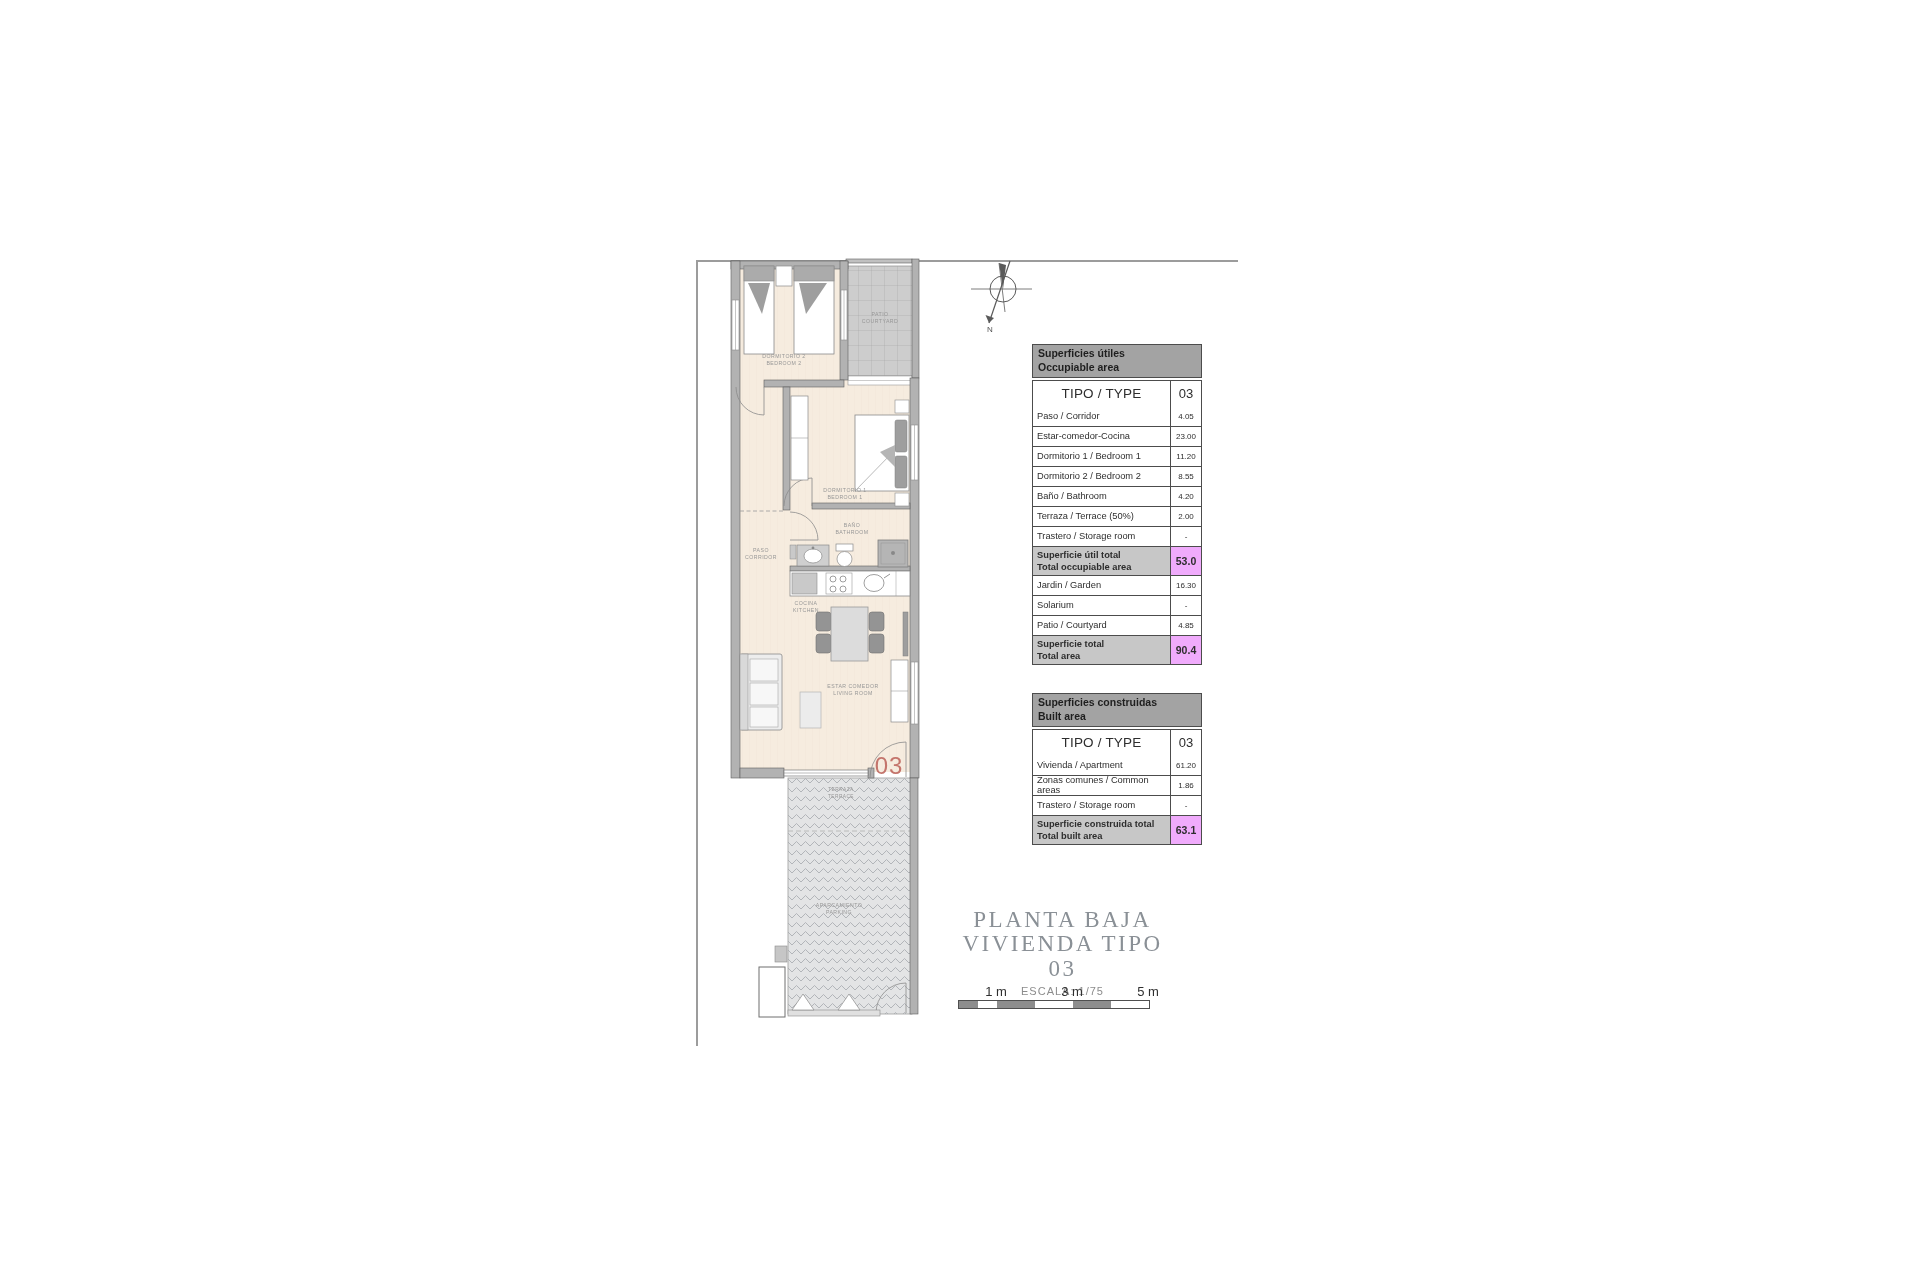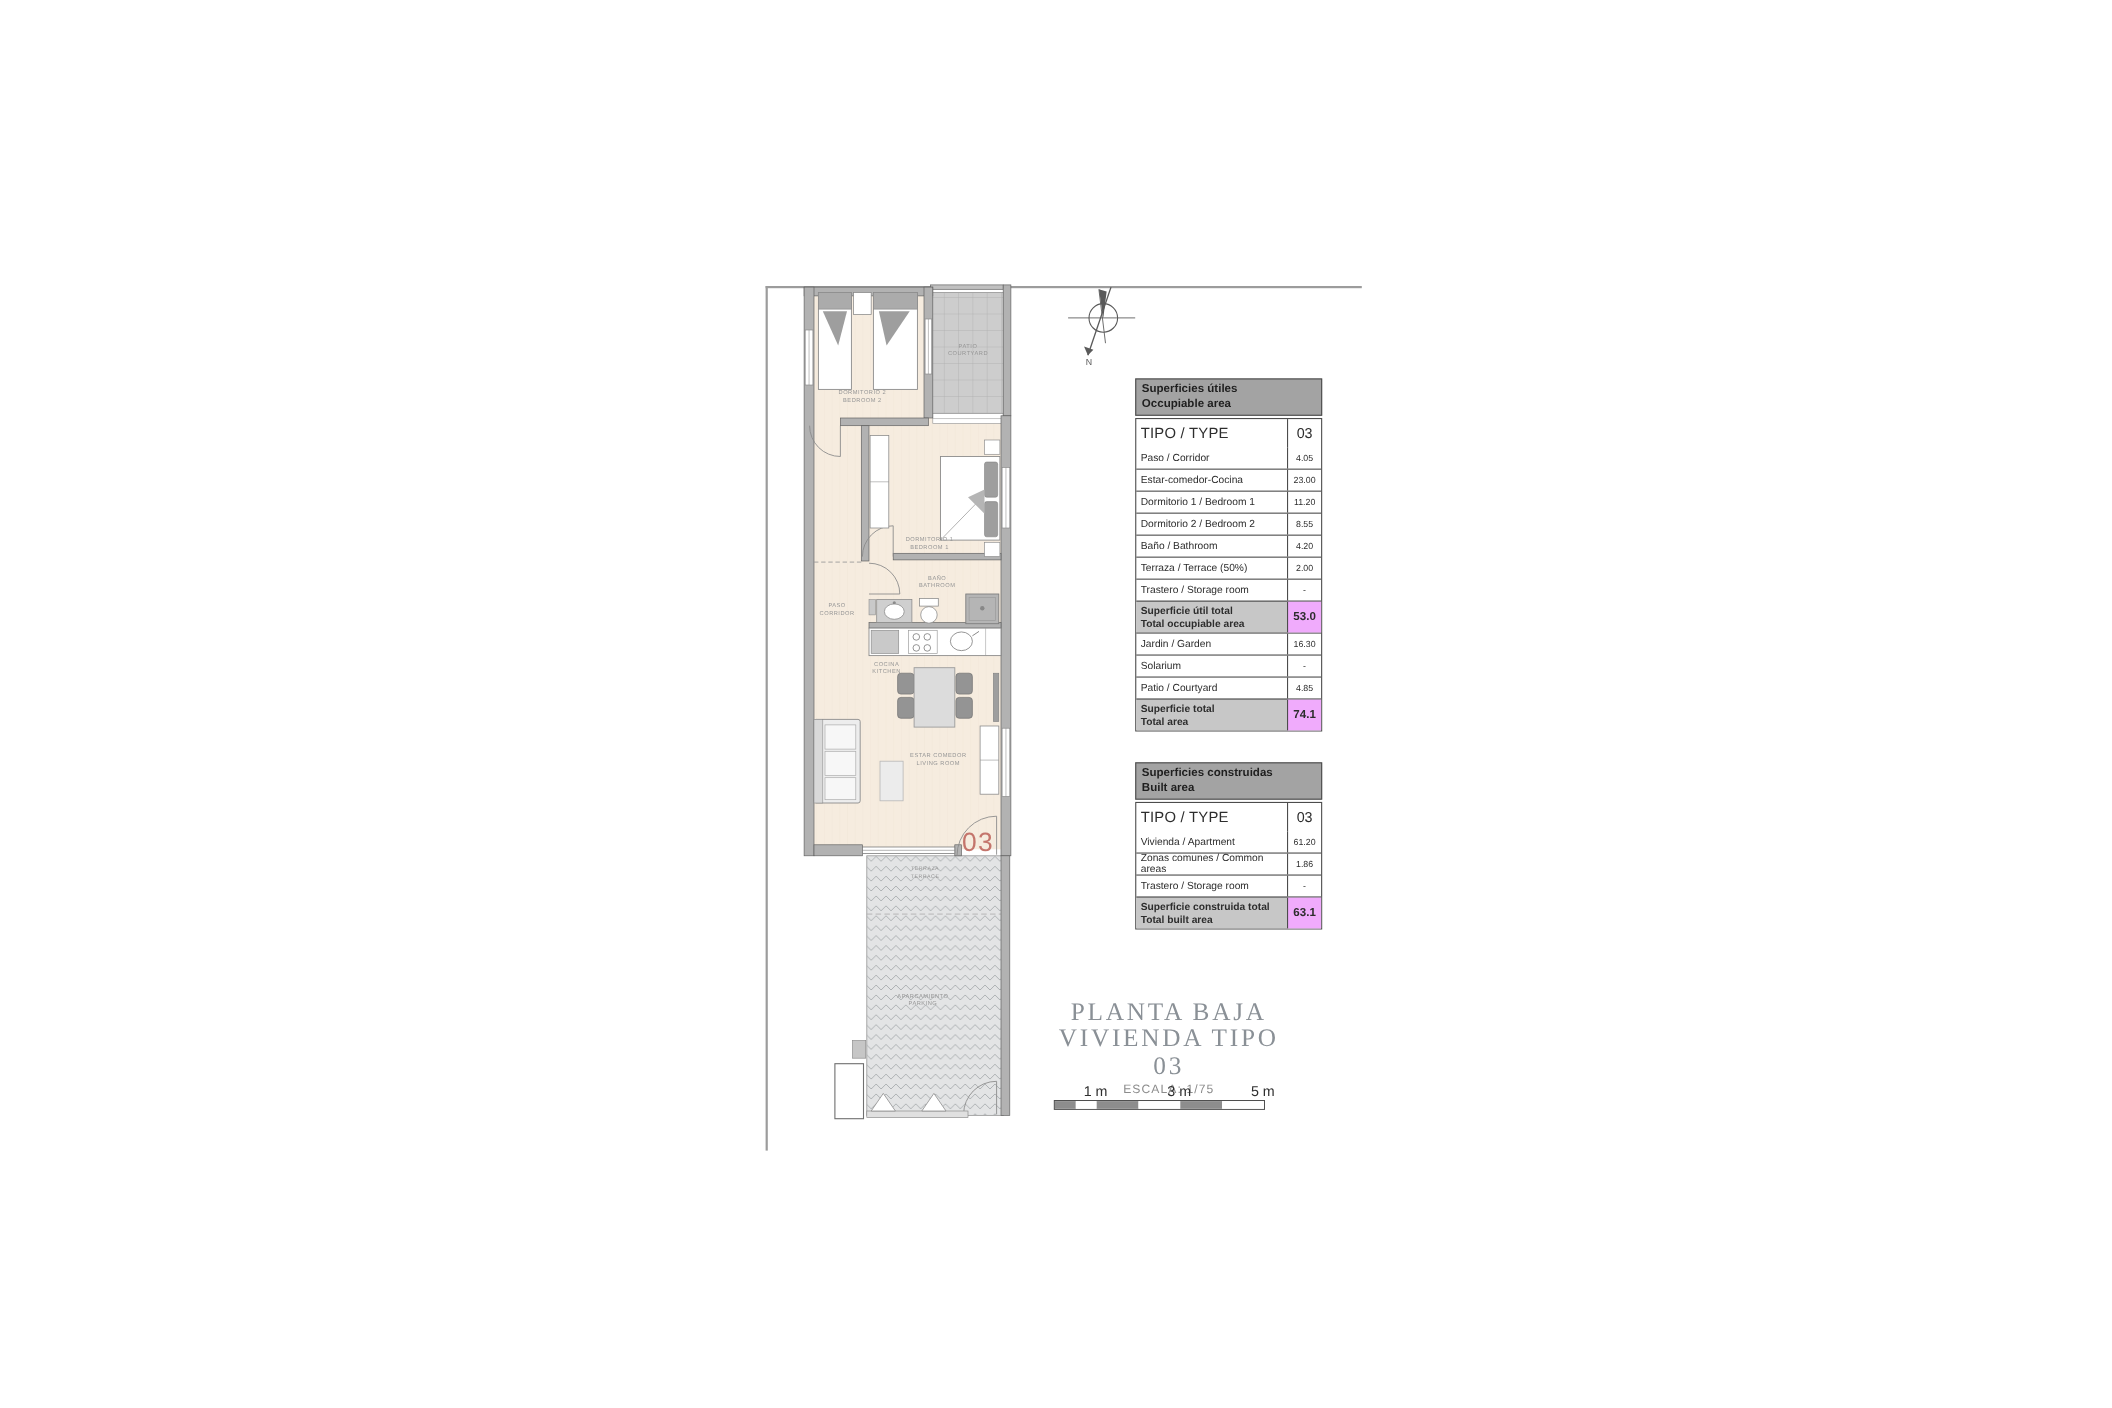--- a/index.html
+++ b/index.html
@@ -26,21 +26,21 @@
   .tbl-header{background:#a3a3a3;border:1px solid #4c4c4c;font-weight:bold;
               font-size:10.5px;line-height:1.32;padding:2px 5px;color:#1f1f1f;}
   .tbl-grid{margin-top:2px;border:1px solid #4c4c4c;background:#fff;}
   .tbl-row{display:flex;align-items:stretch;border-top:1px solid #4c4c4c;}
   .tbl-row:first-child{border-top:none;}
   .tbl-row .lbl{flex:1;padding:1px 4px;font-size:9.3px;display:flex;
                 flex-direction:column;justify-content:center;}
   .tbl-row .val{width:30px;border-left:1px solid #4c4c4c;display:flex;
                 align-items:center;justify-content:center;font-size:8px;}
   .tbl-row.type{height:26px;}
-  .tbl-row.type .lbl{font-size:13.5px;letter-spacing:0.2px;}
+  .tbl-row.type .lbl{font-size:13.5px;letter-spacing:0.2px;text-align:center;}
   .tbl-row.type .val{font-size:13px;}
   .tbl-row.reg{height:19px;}
   .tbl-row.total{background:#c7c7c7;font-weight:bold;min-height:28px;}
   .tbl-row.total .lbl{font-size:9.3px;line-height:1.3;padding:2px 4px;}
   .tbl-row.total .val{font-size:10.5px;background:#f0abfc;text-align:right;}
 
   
   #title-block{position:absolute;left:960px;top:908px;width:205px;
                text-align:center;color:#8a9096;}
   .title-main{font-family:"Liberation Serif","DejaVu Serif",serif;
@@ -302,21 +302,21 @@
         </div>
         <div class="tbl-row reg">
           <div class="lbl">Patio / Courtyard</div>
           <div class="val">4.85</div>
         </div>
         <div class="tbl-row total">
           <div class="lbl">
             <div>Superficie total</div>
             <div>Total area</div>
           </div>
-          <div class="val">74.1</div>
+          <div class="val">90.4</div>
         </div>
       </div>
   </div>
 </div>
 
 <div class="area-table" id="table-built">
   <div class="tbl-header">
     <div>Superficies construidas</div>
     <div>Built area</div>
   </div>

